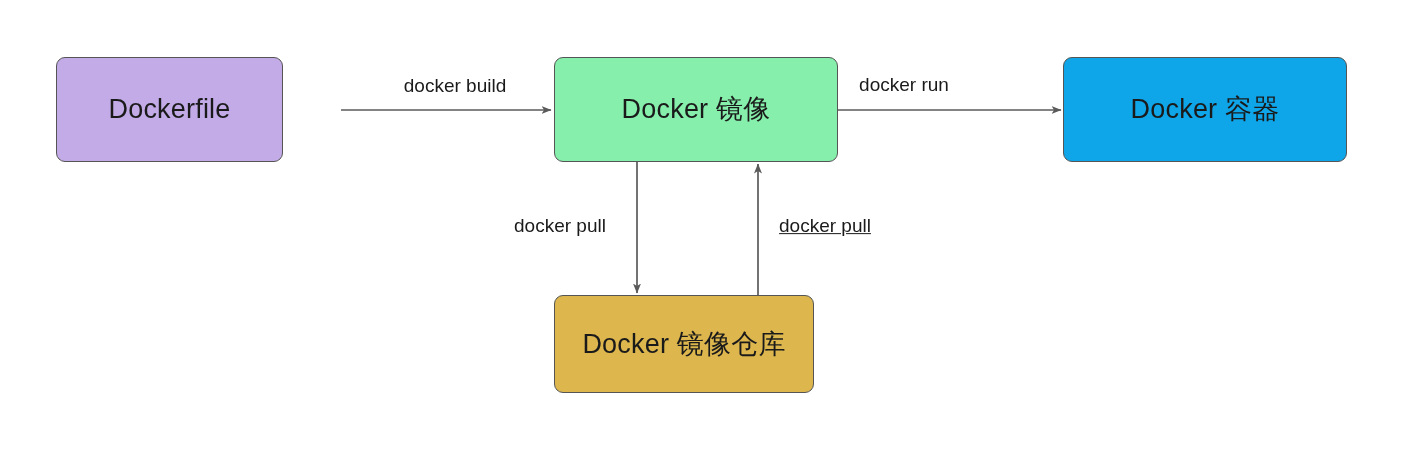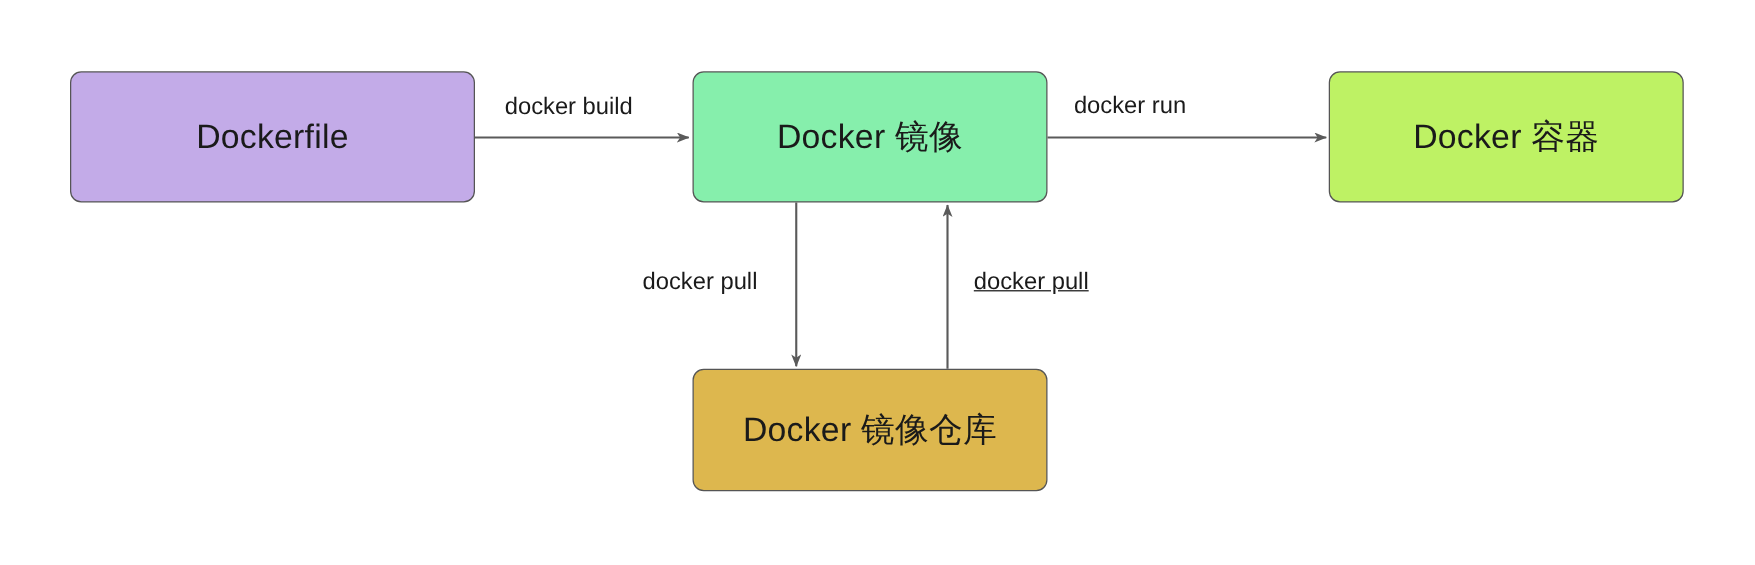--- a/index.html
+++ b/index.html
@@ -68,33 +68,33 @@
 
     <line x1="341" y1="110" x2="551" y2="110" stroke="#5a5a5a" stroke-width="1.7" marker-end="url(#arrowhead)"></line>
 
     <line x1="838" y1="110" x2="1061" y2="110" stroke="#5a5a5a" stroke-width="1.7" marker-end="url(#arrowhead)"></line>
 
     <line x1="637" y1="162" x2="637" y2="293" stroke="#5a5a5a" stroke-width="1.7" marker-end="url(#arrowhead)"></line>
 
     <line x1="758" y1="295" x2="758" y2="164" stroke="#5a5a5a" stroke-width="1.7" marker-end="url(#arrowhead)"></line>
   </svg>
 
-  <div class="node" id="node-dockerfile" style="left: 56px; top: 57px; width: 324px; height: 105px; background: rgb(195, 171, 232); border-color: rgb(85, 85, 85);">
+  <div class="node" id="node-dockerfile" style="left: 56px; top: 57px; width: 227px; height: 105px; background: rgb(195, 171, 232); border-color: rgb(85, 85, 85);">
     <span>Dockerfile</span>
   </div>
 
   <div class="node" id="node-docker-image" style="left: 554px; top: 57px; width: 284px; height: 105px; background: #86efac; border-color: rgb(85, 85, 85);">
     <span>Docker 镜像</span>
   </div>
 
-  <div class="node" id="node-docker-container" style="left: 1063px; top: 57px; width: 284px; height: 105px; background: #bef264; border-color: rgb(85, 85, 85);">
+  <div class="node" id="node-docker-container" style="left: 1063px; top: 57px; width: 284px; height: 105px; background: #0ea5e9; border-color: rgb(85, 85, 85);">
     <span>Docker 容器</span>
   </div>
 
-  <div class="node" id="node-docker-registry" style="left: 554px; top: 295px; width: 284px; height: 98px; background: rgb(221, 183, 78); border-color: rgb(85, 85, 85);">
+  <div class="node" id="node-docker-registry" style="left: 554px; top: 295px; width: 260px; height: 98px; background: rgb(221, 183, 78); border-color: rgb(85, 85, 85);">
     <span>Docker 镜像仓库</span>
   </div>
 
   <div class="edge-label center" id="label-build" style="left: 455px; top: 86px;">docker build</div>
 
   <div class="edge-label center" id="label-run" style="left: 904px; top: 85px; text-align: right;">docker run</div>
 
   <div class="edge-label center" id="label-push" style="left: 560px; top: 226px;">docker pull</div>
 
   <div class="edge-label center" id="label-pull" style="left: 825px; top: 226px; text-decoration: underline;">docker pull</div>

